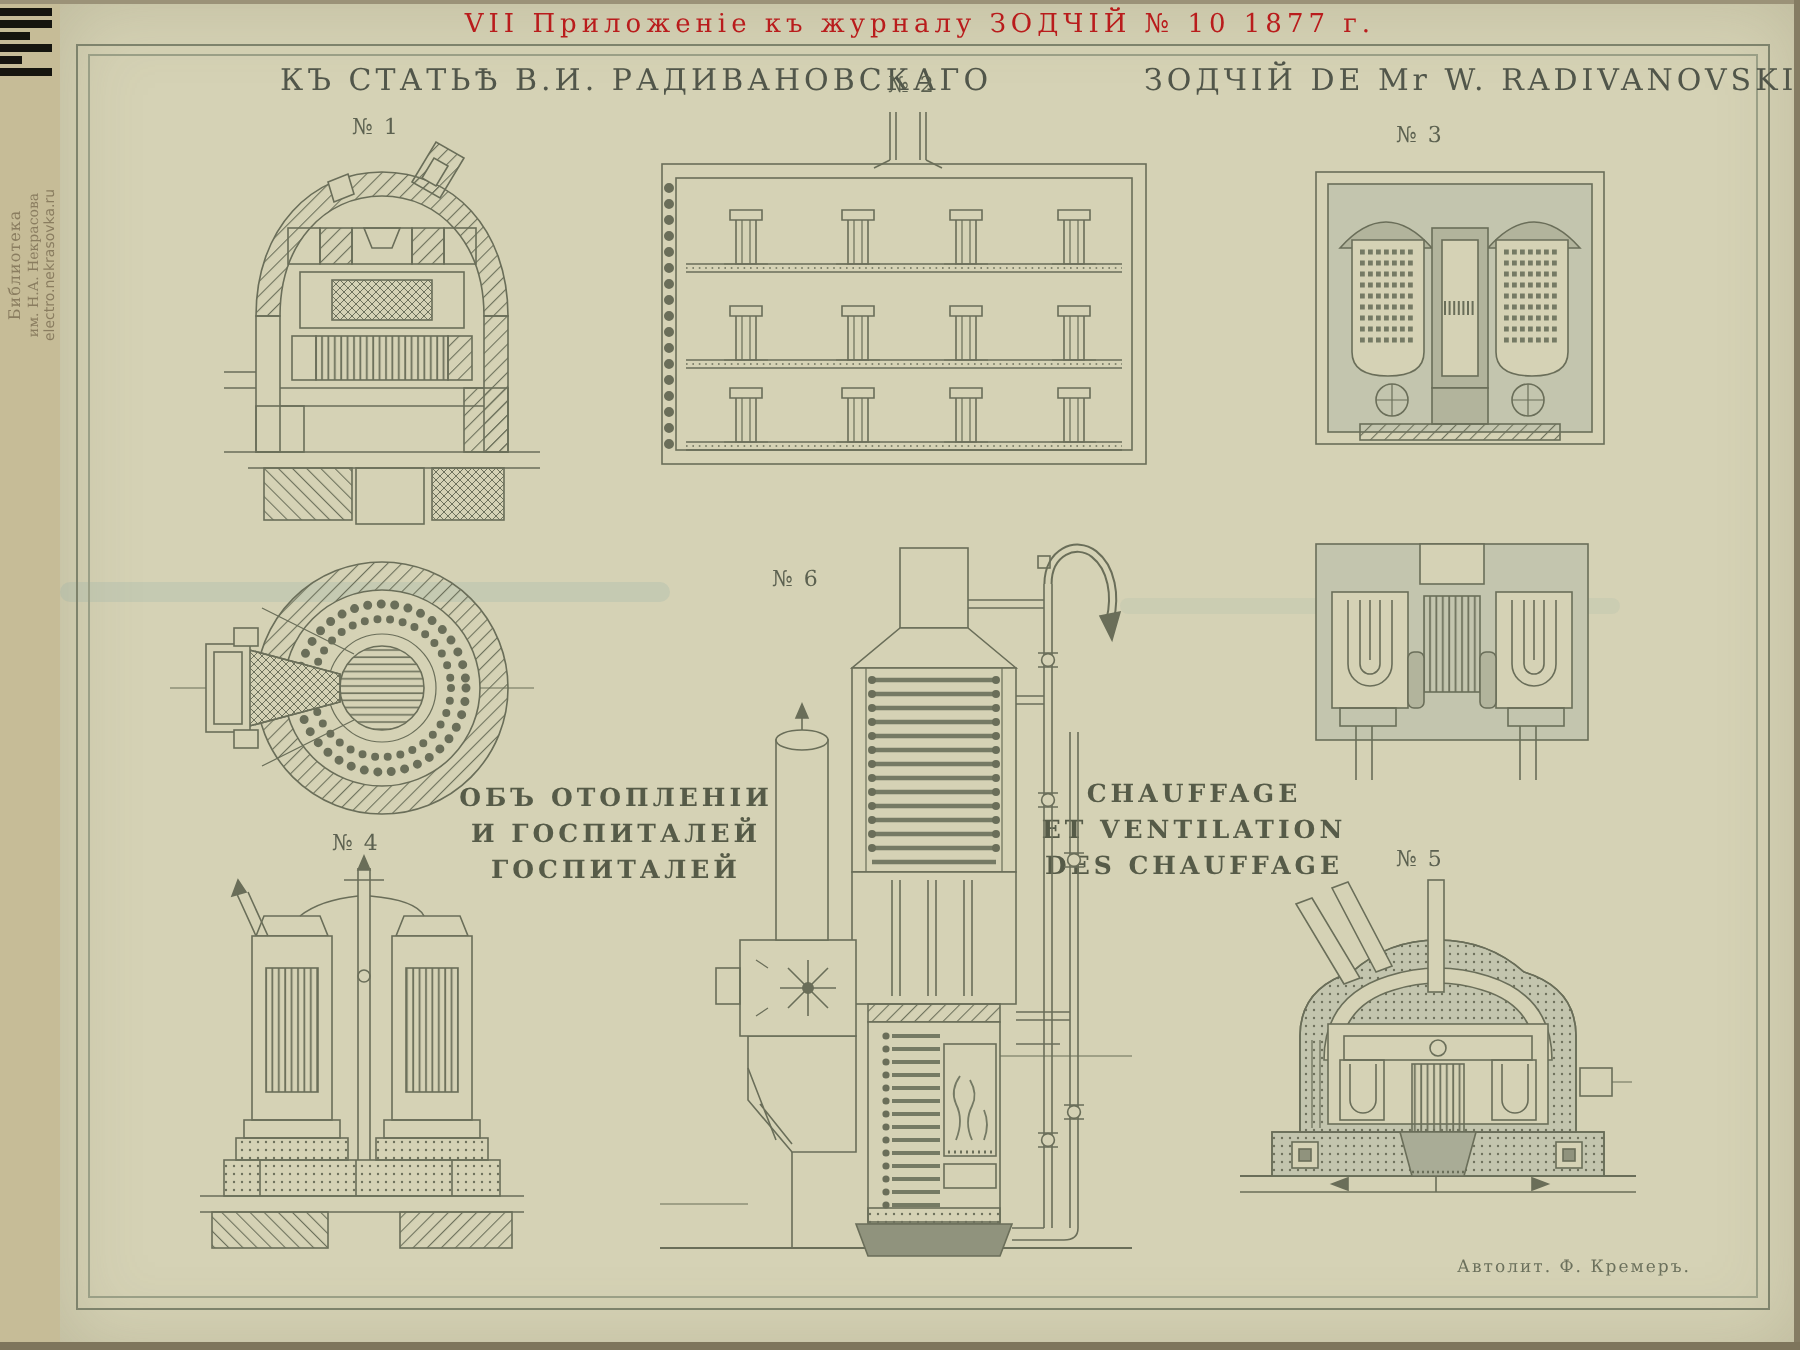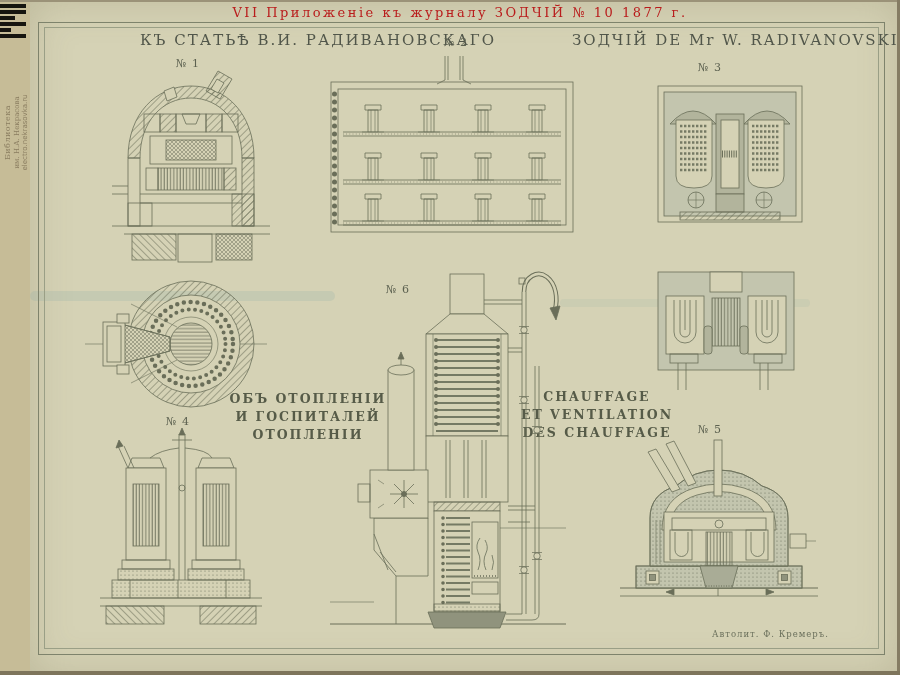--- a/index.html
+++ b/index.html
@@ -17,21 +17,21 @@
   .wm-block .l3{font-size:7px;font-family:"DejaVu Sans","Liberation Sans",sans-serif;}
   
   #plate{left:30px;top:0;width:870px;height:675px;background:#d5d2b5;
          box-shadow:inset 0 0 40px rgba(120,110,80,.25);}
   .frame-outer{left:38px;top:22px;width:845px;height:631px;border:1px solid #7e836c;}
   .frame-inner{left:44px;top:27px;width:833px;height:620px;border:1px solid #9a9f86;}
   .plate-title{left:190px;top:5px;width:540px;text-align:center;font-size:13px;letter-spacing:2.5px;color:#b91c1c;}
   .hdr{font-size:15px;letter-spacing:2px;color:#51564a;white-space:nowrap;}
   .figlabel{font-size:11px;letter-spacing:1px;color:#5c6150;}
   .caption{width:160px;text-align:center;font-size:12.5px;letter-spacing:2px;line-height:18px;color:#565b48;font-weight:bold;}
-  .signature{left:712px;top:629px;width:150px;font-size:8.5px;letter-spacing:1px;color:#6b705c;}
+  .signature{left:712px;top:629px;width:150px;text-align:center;font-size:8.5px;letter-spacing:1px;color:#6b705c;}
   .streak{background:rgba(140,175,168,.22);border-radius:6px;}
   .edge-top{left:0;top:0;width:900px;height:2px;background:#9b9278;}
   .edge-right{left:897px;top:0;width:3px;height:675px;background:#857c63;}
   .edge-bottom{left:0;top:671px;width:900px;height:4px;background:#7e755c;}
   
   .fig{position:absolute;overflow:visible;stroke:#6a6e59;stroke-width:.8;fill:none;}
 </style>
 </head>
 <body>
 
@@ -97,21 +97,21 @@
   <div class="abs figlabel" style="left:176px;top:57px">№ 1</div>
   <div class="abs figlabel" style="left:444px;top:36px">№ 2</div>
   <div class="abs figlabel" style="left:698px;top:61px">№ 3</div>
   <div class="abs figlabel" style="left:166px;top:415px">№ 4</div>
   <div class="abs figlabel" style="left:698px;top:423px">№ 5</div>
   <div class="abs figlabel" style="left:386px;top:283px">№ 6</div>
 
   <div class="abs caption" style="left:228px;top:390px">
     <div>ОБЪ ОТОПЛЕНІИ</div>
     <div>И ГОСПИТАЛЕЙ</div>
-    <div>ОТОПЛЕНІИ</div>
+    <div>ГОСПИТАЛЕЙ</div>
   </div>
   <div class="abs caption" style="left:517px;top:388px">
     <div>CHAUFFAGE</div>
     <div>ET VENTILATION</div>
     <div>DES CHAUFFAGE</div>
   </div>
 
   <div class="abs signature">Автолит. Ф. Кремеръ.</div>
 
   <svg class="fig" style="left:112px;top:66px" width="158" height="198" viewBox="0 0 158 198">

